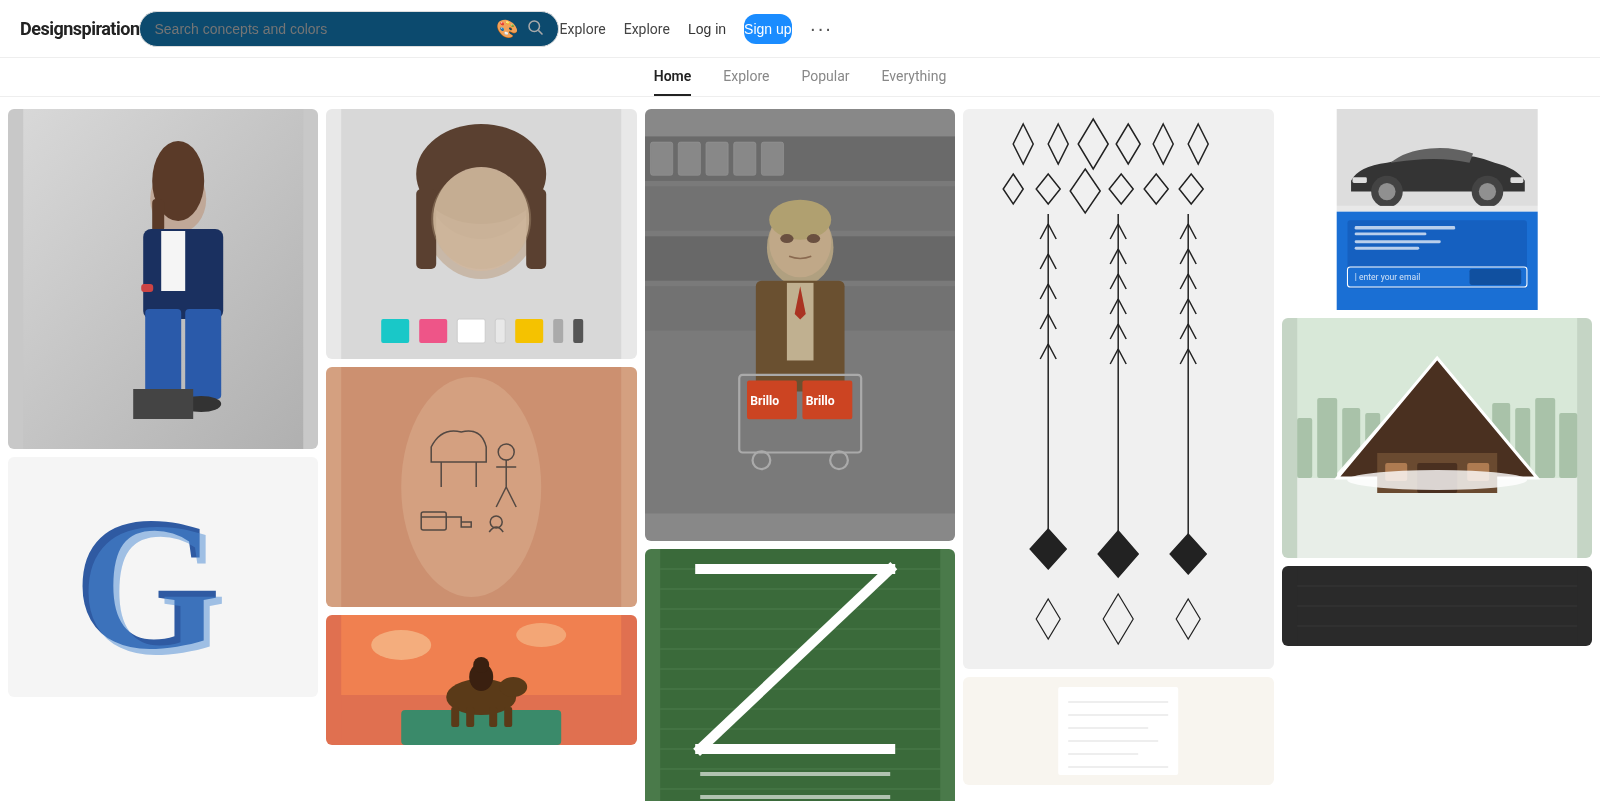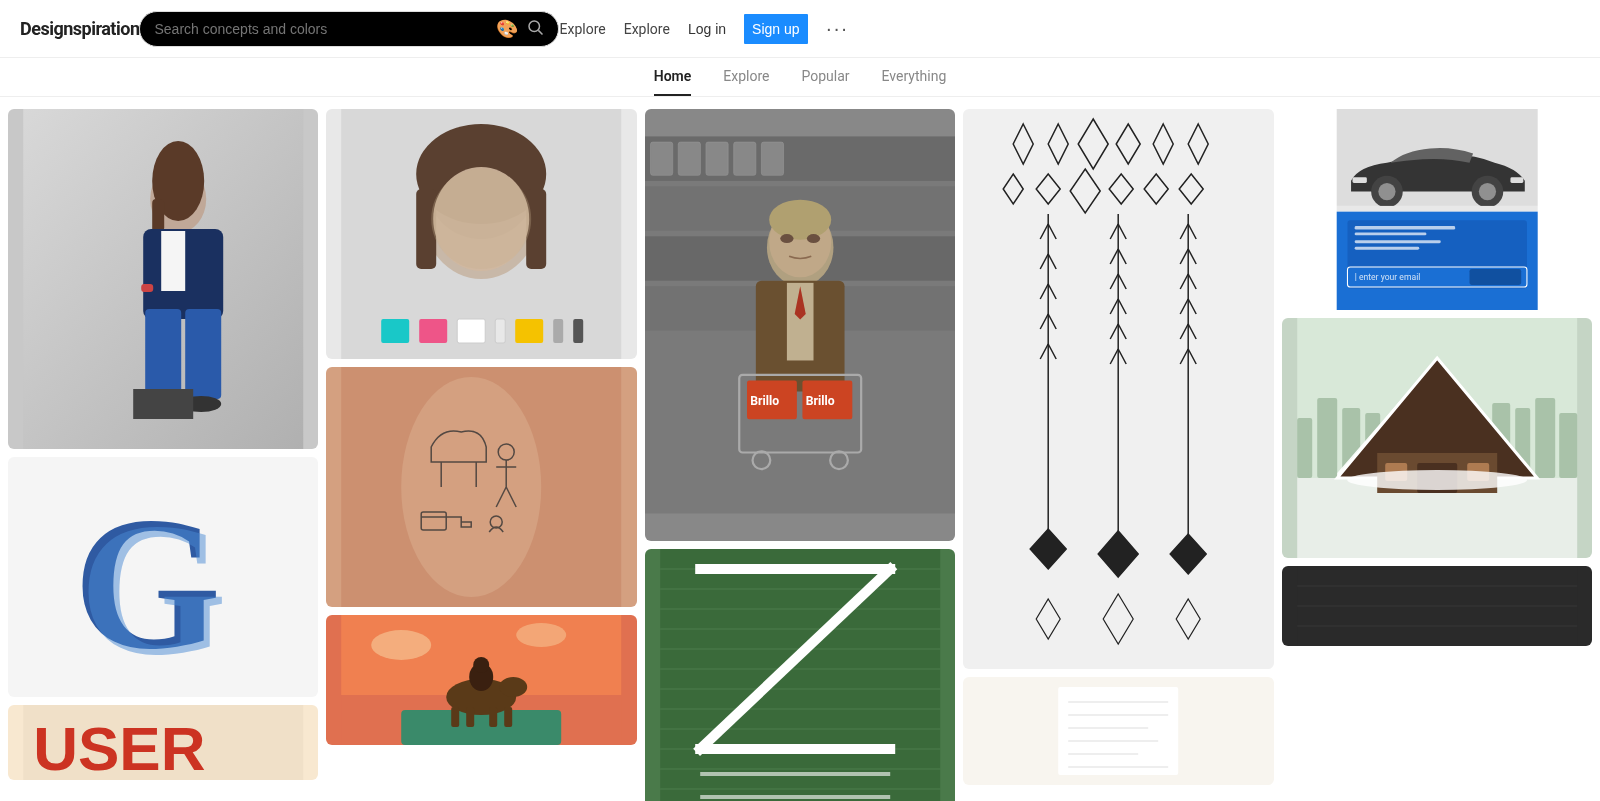--- a/index.html
+++ b/index.html
@@ -24,21 +24,21 @@
       letter-spacing: -0.5px;
       white-space: nowrap;
     }
     .search-bar {
       display: flex;
       align-items: center;
       border: 1px solid #ddd;
       border-radius: 24px;
       padding: 6px 14px;
       width: 420px;
-      background: #000000;
+      background: #0c4a6e;
     }
     .search-bar input {
       border: none;
       background: transparent;
       outline: none;
       font-size: 14px;
       color: #999;
       flex: 1;
     }
     .search-icons {
@@ -62,22 +62,22 @@
       color: #333;
       cursor: pointer;
       background: none;
       border: none;
     }
     .btn-signup {
       font-size: 14px;
       color: #fff;
       background: #1a8cff;
       border: none;
-      border-radius: 1px;
-      padding: 7px 8px;
+      border-radius: 12px;
+      padding: 7px 0;
       cursor: pointer;
       font-weight: 500;
     }
     .btn-more {
       font-size: 20px;
       color: #555;
       cursor: pointer;
       background: none;
       border: none;
       letter-spacing: 1px;
@@ -290,26 +290,20 @@
     <div class="grid-item g-logo-card">
       <svg viewBox="0 0 280 240" xmlns="http://www.w3.org/2000/svg" style="width:100%;height:100%;">
         <rect width="280" height="240" fill="#f5f5f5"></rect>
 
         <text x="50" y="190" font-size="190" font-weight="900" fill="#1a4a9a" font-family="Georgia, serif" opacity="0.9">G</text>
 
         <text x="56" y="196" font-size="190" font-weight="900" fill="#4a8ad4" font-family="Georgia, serif" opacity="0.5">G</text>
       </svg>
     </div>
 
-    <div class="grid-item user-card">
-      <svg viewBox="0 0 280 75" xmlns="http://www.w3.org/2000/svg" style="width:100%;height:100%;">
-        <rect width="280" height="75" fill="#f0e0c8"></rect>
-        <text x="10" y="65" font-size="62" font-weight="900" fill="#cc3322" font-family="Impact, sans-serif">USER</text>
-      </svg>
-    </div>
   </div>
 
   <div class="masonry-col">
 
     <div class="grid-item color-swatches">
       <svg viewBox="0 0 280 250" xmlns="http://www.w3.org/2000/svg" style="width:100%;height:100%;">
         <rect width="280" height="250" fill="#d8d8d8"></rect>
 
         <ellipse cx="140" cy="100" rx="60" ry="70" fill="#c8b8a8"></ellipse>
         <ellipse cx="140" cy="75" rx="55" ry="55" fill="#a08878"></ellipse>

